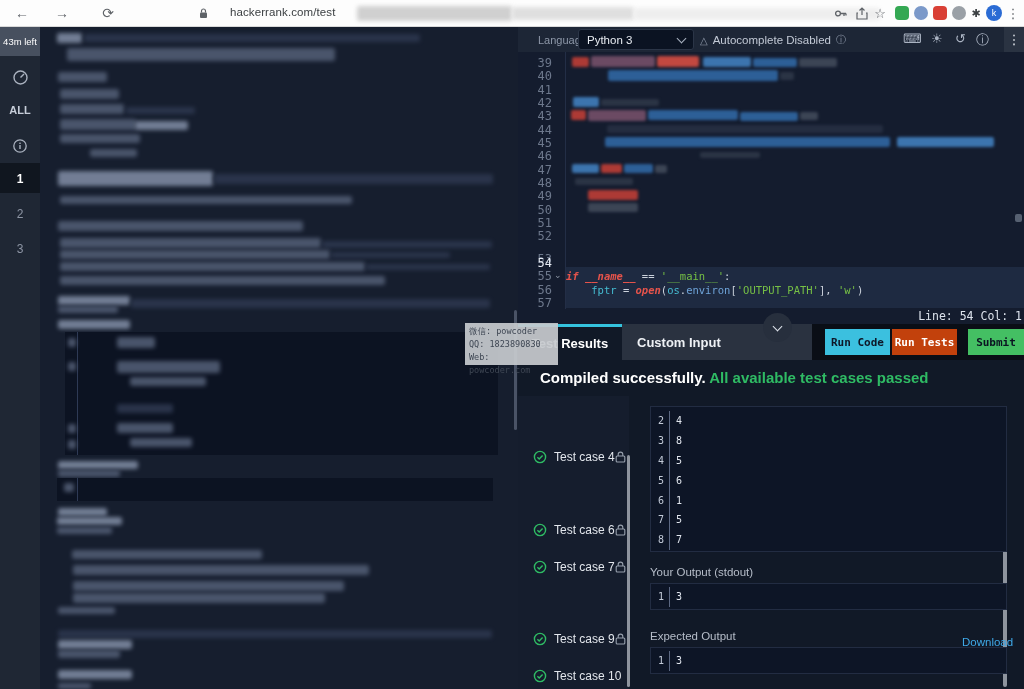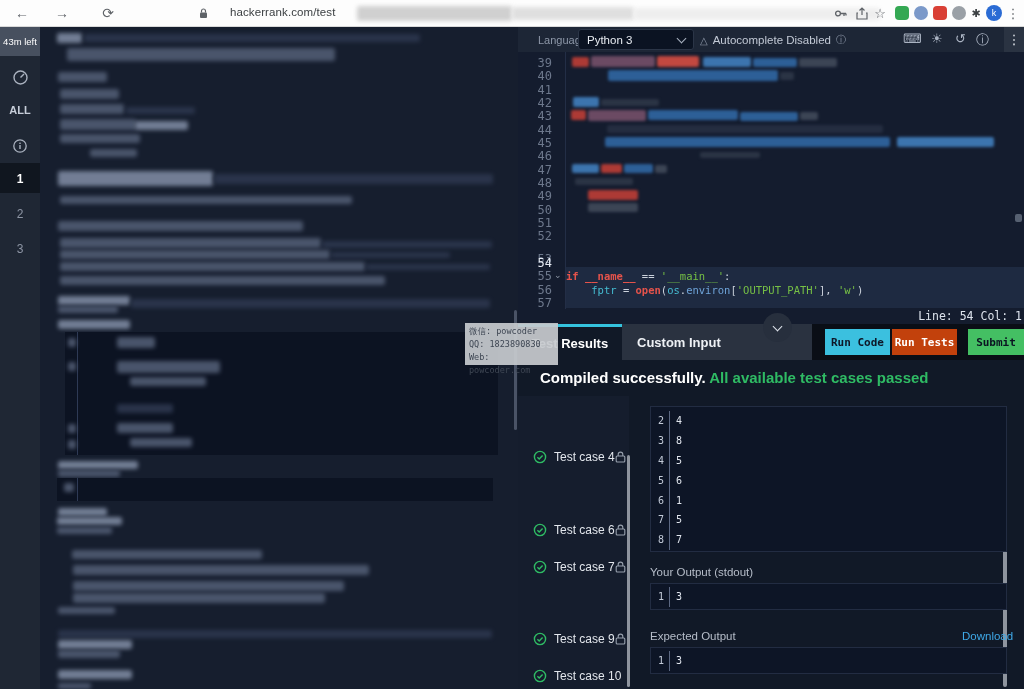--- a/index.html
+++ b/index.html
@@ -46,21 +46,21 @@
 
   .editor{left:518px;top:52px;width:506px;height:272px;background:#141c2e;overflow:hidden;}
   .gut{position:absolute;left:0;width:34px;text-align:right;font-family:"DejaVu Sans Mono",monospace;
     font-size:12px;color:#6d788c;line-height:13.35px;}
   .gut.cur{color:#e6ebf3;}
   .gutline{position:absolute;left:47px;top:0;width:1px;height:272px;background:#232e46;}
   .codeseg{position:absolute;border-radius:2px;filter:blur(1.8px);}
   .sel{position:absolute;left:48px;top:215px;width:458px;height:41px;background:#1e2a41;}
   .codeline{position:absolute;left:48px;white-space:pre;font-family:"DejaVu Sans Mono",monospace;
     font-size:10.5px;line-height:13.35px;color:#ccd3dd;}
-  .tk-kw{color:#e5534b;font-weight:bold;}
+  .tk-kw{color:#e5534b;font-weight:bold;font-style:italic;}
   .tk-str{color:#76c045;}
   .tk-var{color:#45bcd2;}
   .tk-prop{color:#6ea3d8;}
   .tk-pl{color:#ccd3dd;}
   .fold{position:absolute;left:36px;top:218px;color:#8a93a2;font-size:9px;}
   .escroll{position:absolute;left:497px;top:162px;width:7px;height:8px;background:#566071;border-radius:2px;}
 
   .statusline{left:518px;top:309px;width:506px;height:15px;background:#141c2e;
     font-family:"DejaVu Sans Mono",monospace;font-size:11.5px;color:#dce2ec;text-align:right;padding-right:2px;}
 
@@ -421,21 +421,21 @@
         </div>
       </div>
     <div class="olabel" style="left:132px;top:206px;">Your Output (stdout)</div>
     <div class="obox" id="yourout-box" style="left:132px;top:223px;width:357px;height:27px;padding-top:3px;">
         <div class="orow">
           <span class="onum">1</span>
           <span class="oval">3</span>
         </div>
       </div>
     <div class="olabel" style="left:132px;top:270px;">Expected Output</div>
-    <div class="dl" style="left:444px;top:270px;">Download</div>
+    <div class="dl" style="left:444px;top:276px;">Download</div>
     <div class="obox" id="expected-box" style="left:132px;top:287px;width:357px;height:27px;padding-top:3px;">
         <div class="orow">
           <span class="onum">1</span>
           <span class="oval">3</span>
         </div>
       </div>
   </div>
 
   <div class="abs watermark">
     <div>微信: powcoder</div>

